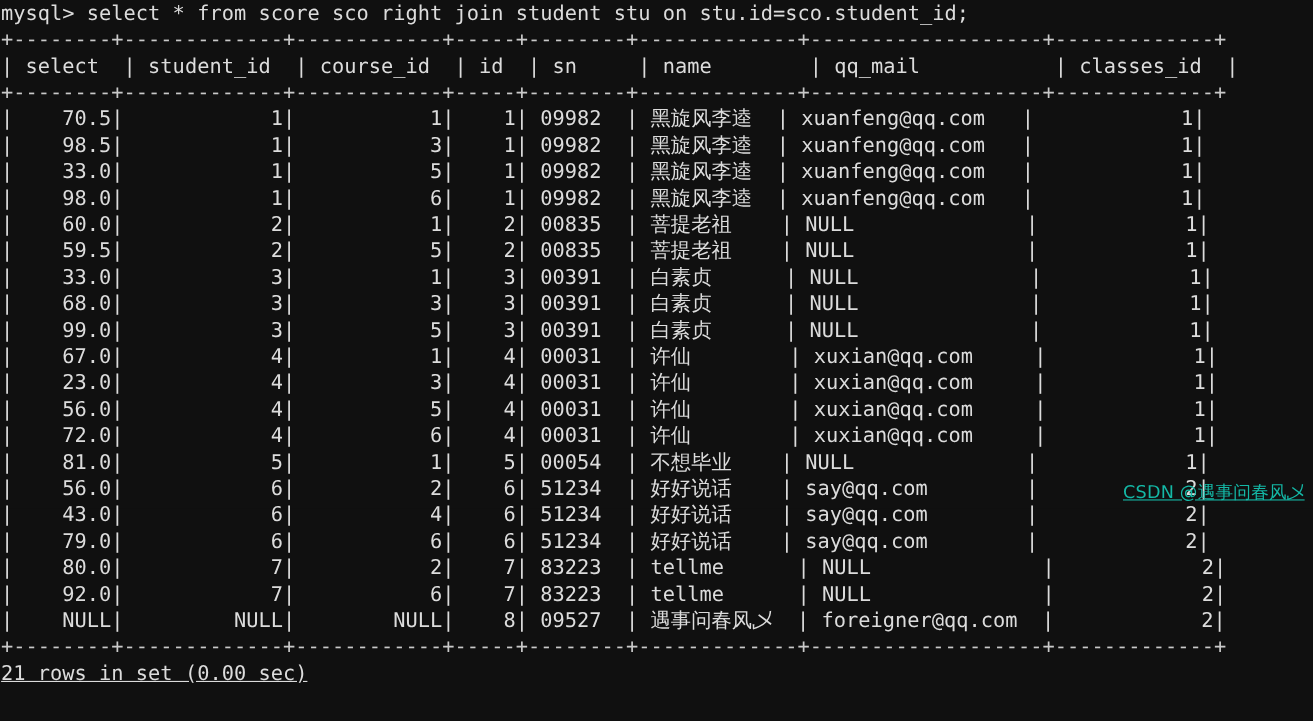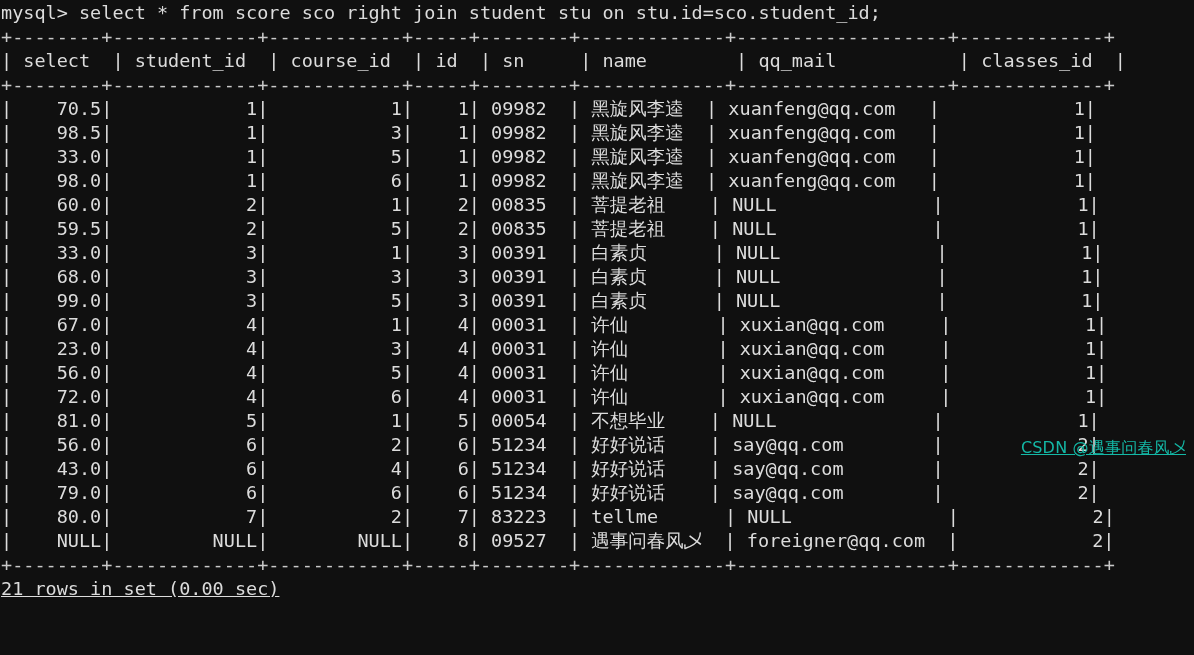--- a/index.html
+++ b/index.html
@@ -86,20 +86,21 @@
       <div class="term-line data-line">|    99.0|            3|           5|    3| 00391  | <span class="cjk">白素贞</span>      | NULL              |            1|</div>
       <div class="term-line data-line">|    67.0|            4|           1|    4| 00031  | <span class="cjk">许仙</span>        | xuxian@qq.com     |            1|</div>
       <div class="term-line data-line">|    23.0|            4|           3|    4| 00031  | <span class="cjk">许仙</span>        | xuxian@qq.com     |            1|</div>
       <div class="term-line data-line">|    56.0|            4|           5|    4| 00031  | <span class="cjk">许仙</span>        | xuxian@qq.com     |            1|</div>
       <div class="term-line data-line">|    72.0|            4|           6|    4| 00031  | <span class="cjk">许仙</span>        | xuxian@qq.com     |            1|</div>
       <div class="term-line data-line">|    81.0|            5|           1|    5| 00054  | <span class="cjk">不想毕业</span>    | NULL              |            1|</div>
       <div class="term-line data-line">|    56.0|            6|           2|    6| 51234  | <span class="cjk">好好说话</span>    | say@qq.com        |            2|</div>
       <div class="term-line data-line">|    43.0|            6|           4|    6| 51234  | <span class="cjk">好好说话</span>    | say@qq.com        |            2|</div>
       <div class="term-line data-line">|    79.0|            6|           6|    6| 51234  | <span class="cjk">好好说话</span>    | say@qq.com        |            2|</div>
       <div class="term-line data-line">|    80.0|            7|           2|    7| 83223  | tellme      | NULL              |            2|</div>
+      <div class="term-line data-line">|    92.0|            7|           6|    7| 83223  | tellme      | NULL              |            2|</div>
       <div class="term-line data-line">|    NULL|         NULL|        NULL|    8| 09527  | <span class="cjk">遇事问春风乄</span>  | foreigner@qq.com  |            2|</div>
       <div class="term-line rule-line">+--------+-------------+------------+-----+--------+-------------+-------------------+-------------+</div>
     </div>
 
   <div class="term-line status-line">21 rows in set (0.00 sec)</div>
 
   <div id="watermark">CSDN @遇事问春风乄</div>
 
 </div>
 

